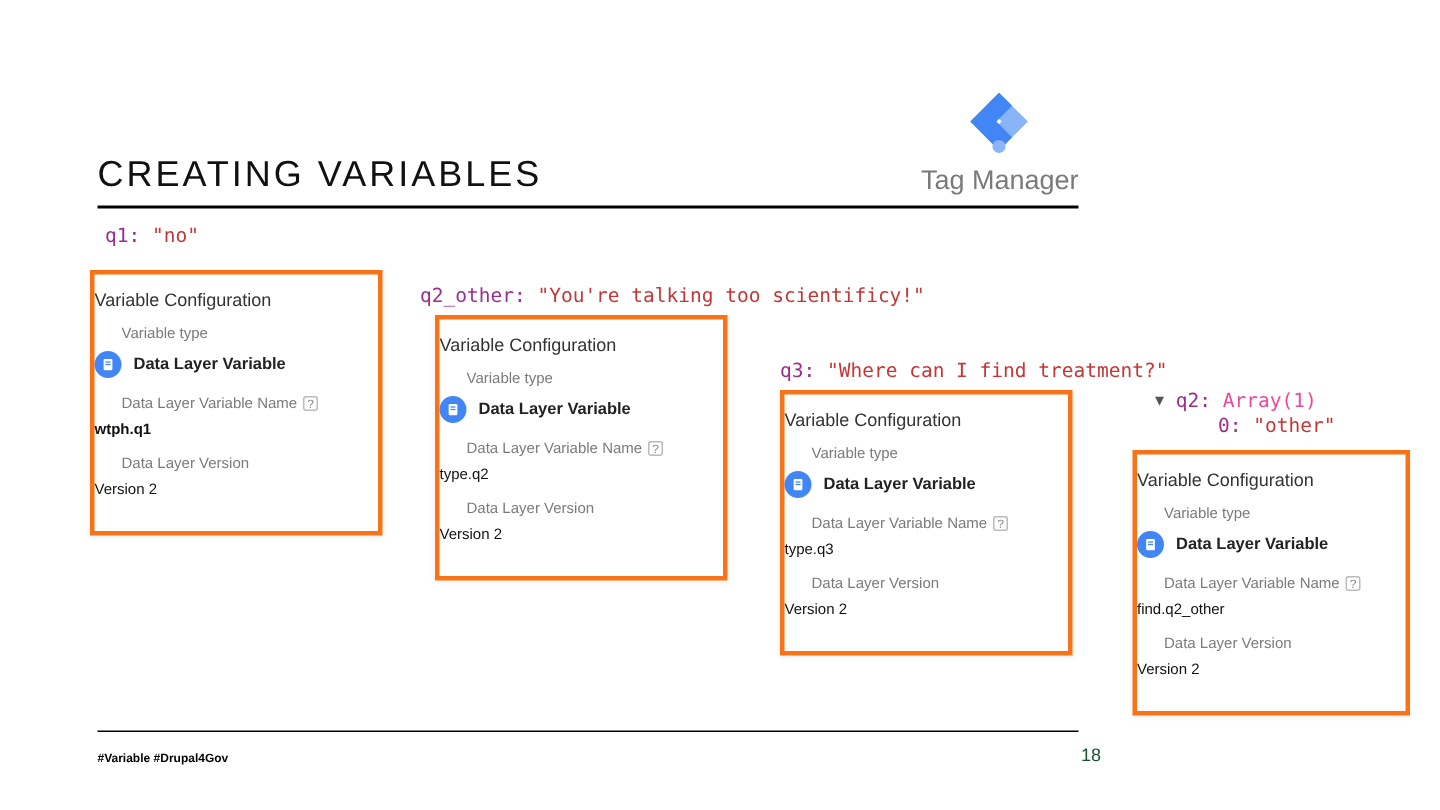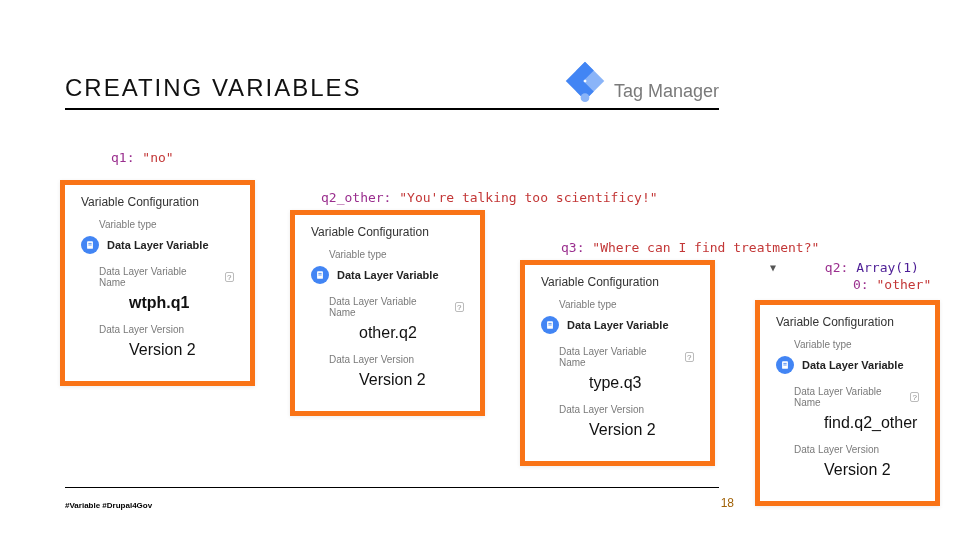--- a/index.html
+++ b/index.html
@@ -1,41 +1,41 @@
 <!DOCTYPE html>
 <html><head>
 <meta charset="utf-8">
 <style>
   * { box-sizing: border-box; margin: 0; padding: 0; }
   html, body { width: 960px; height: 540px; font-family: Arial, Helvetica, sans-serif; background: #fff; position: relative; }
   .slide { width: 784px; height: 540px; position: relative; }
   .header { position: absolute; top: 60px; left: 65px; right: 65px; display: flex; justify-content: space-between; align-items: flex-end; border-bottom: 2px solid #000; padding-bottom: 6px; }
   .title { font-size: 24px; letter-spacing: 2px; color: #111; font-weight: 400; }
-  .tm-logo { display: flex; align-items: flex-end; gap: 8px; }
+  .tm-logo { display: flex; align-items: center; gap: 8px; flex-direction: column; }
   .tm-logo svg { width: 42px; height: 42px; }
   .tm-text { color: #7a7a7a; font-size: 18px; font-weight: 500; }
   .footer-line { position: absolute; left: 65px; right: 65px; bottom: 52px; border-top: 1px solid #000; }
   .hashtags { position: absolute; left: 65px; bottom: 30px; font-size: 8px; color: #000; font-weight: bold; }
-  .page-num { position: absolute; right: 50px; bottom: 30px; font-size: 12px; color: #a16207; }
+  .page-num { position: absolute; right: 50px; bottom: 30px; font-size: 12px; color: #14532d; }
   .content { position: absolute; top: 110px; left: 40px; right: 20px; bottom: 60px; }
   .code-line { font-family: "Consolas", monospace; font-size: 13px; position: absolute; white-space: nowrap; }
-  .key { color: #9a2e8e; margin-left: 41px; }
+  .key { color: #9a2e8e; }
   .str { color: #c33737; }
-  .normal { color: #4c1d95; text-align: center; }
+  .normal { color: #ec4899; text-align: center; }
   .caret { color: #555; font-size: 10px; display:inline-block; transform: translateY(-1px); }
-  .panel { background: #fff; border: 5px solid #f97316; box-shadow: 0 1px 4px rgba(0,0,0,0.08); position: absolute; padding: 10px 16px; font-size: 11px; color: #333; }
+  .panel { background: #fff; border: 3px solid #f97316; box-shadow: 0 1px 4px rgba(0,0,0,0.08); position: absolute; padding: 10px 0; font-size: 11px; color: #333; }
   .panel .panel-title { font-size: 12px; color: #333; font-weight: 400; margin-bottom: 10px; }
   .panel .lbl { color: #7a7a7a; font-size: 10px; margin-bottom: 6px; display: block; margin-left: 18px; }
-  .panel .with-help { display: flex; align-items: center; gap: 18px; }
+  .panel .with-help { display: flex; gap: 4px; }
   .help { display: inline-flex; width: 10px; height: 10px; border: 1px solid #bbb; border-radius: 2px; color: #888; font-size: 8px; align-items: center; justify-content: center; }
   .dlv-row { display: flex; align-items: center; gap: 8px; margin-bottom: 12px; text-align: center; }
   .dlv-icon { width: 18px; height: 18px; background: #4285f4; border-radius: 50%; display: flex; align-items: center; justify-content: center; flex-shrink: 0; }
   .dlv-icon svg { width: 10px; height: 10px; }
   .dlv-label { font-size: 11px; font-weight: 600; color: #222; }
-  .value { font-size: 16px; color: #111; font-weight: 400; margin-bottom: 12px; margin-top: 2px; margin-left: 48px; }
+  .value { font-size: 10px; color: #111; font-weight: 400; margin-bottom: 12px; margin-top: 2px; }
   .value.bold { font-weight: 600; }
 </style>
 </head>
 <body>
 
 <div class="slide">
   <div class="header">
     <div class="title">CREATING VARIABLES</div>
     <div class="tm-logo">
       <svg viewBox="0 0 48 48">
@@ -97,21 +97,21 @@
               <rect x="8" y="7" width="8" height="2" fill="#4285f4"></rect>
               <rect x="8" y="11" width="8" height="2" fill="#4285f4"></rect>
             </svg>
           </span>
         <span class="dlv-label">Data Layer Variable</span>
       </div>
       <div class="with-help lbl">
           <span>Data Layer Variable Name</span>
           <span class="help">?</span>
         </div>
-      <div class="value">other.q2</div>
+      <div class="value">type.q2</div>
       <span class="lbl">Data Layer Version</span>
       <div class="value">Version 2</div>
     </div>
 
     <div class="panel" style="top:150px; left:480px; width:195px;">
       <div class="panel-title">Variable Configuration</div>
       <span class="lbl">Variable type</span>
       <div class="dlv-row">
         <span class="dlv-icon">
             <svg viewBox="0 0 24 24">

